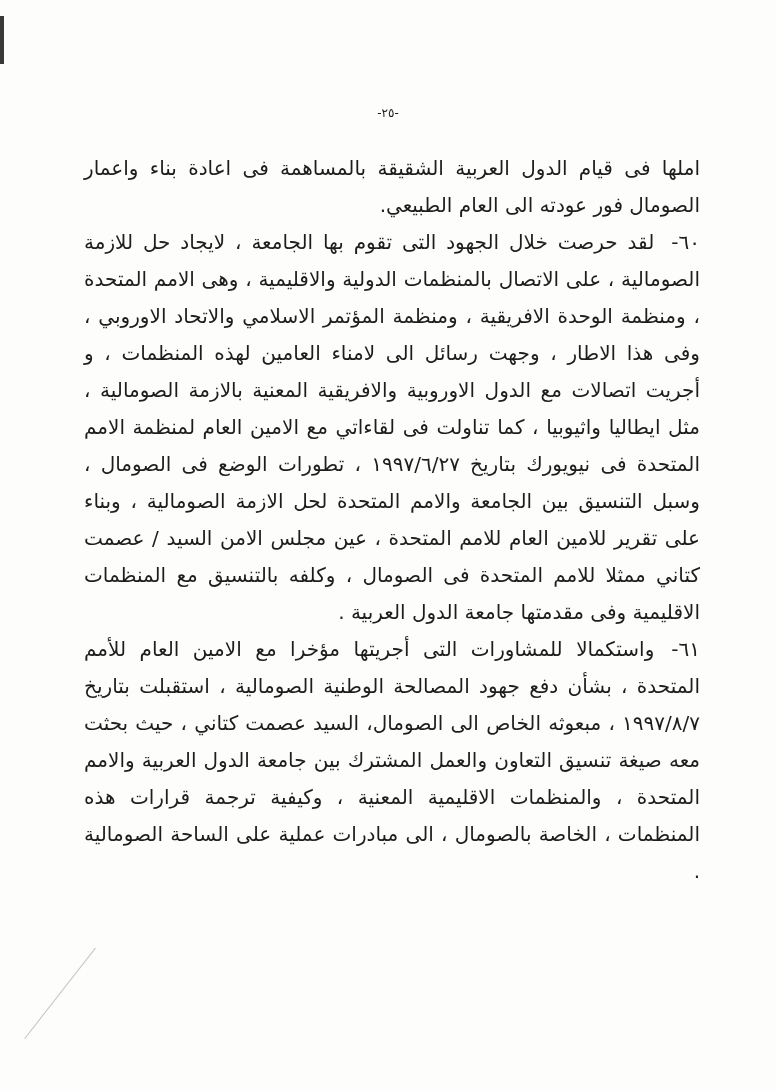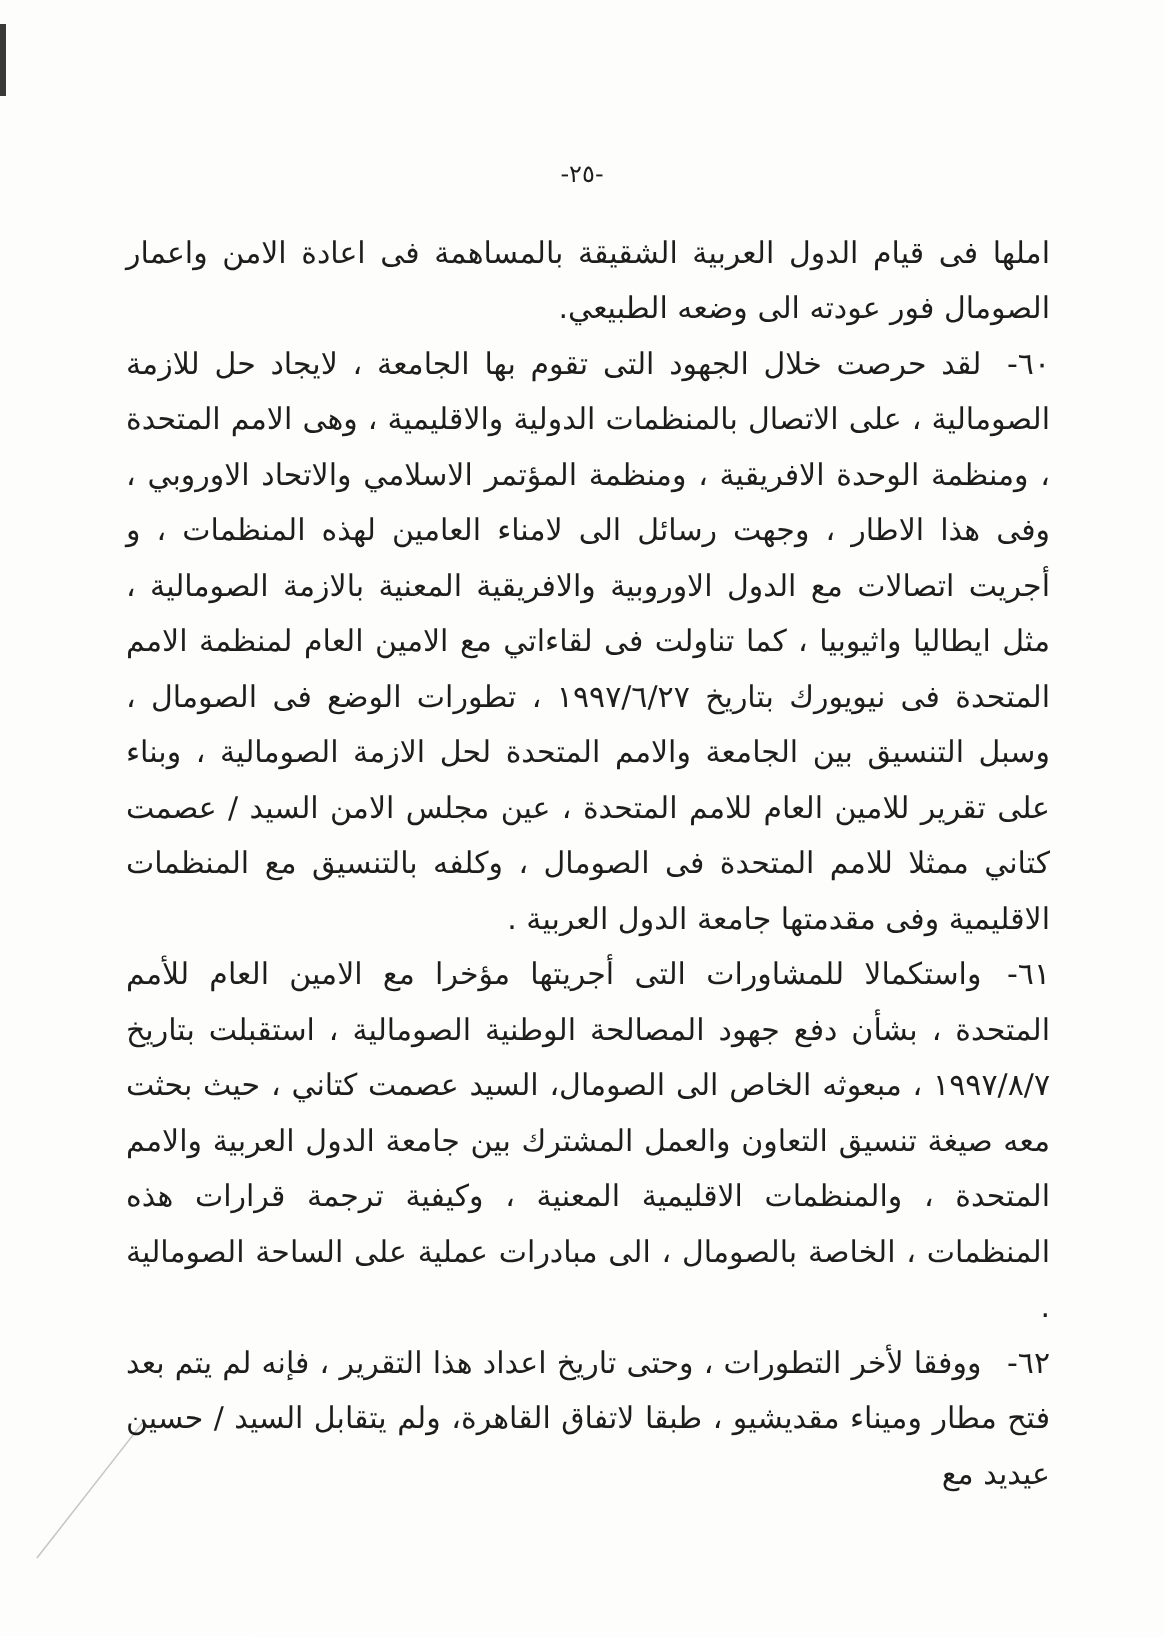--- a/index.html
+++ b/index.html
@@ -17,21 +17,21 @@
     color: #1d1d1d;
   }
   
   .page-number {
     position: absolute;
     top: 106px;
     left: 0;
     right: 0;
     text-align: center;
     direction: ltr;
-    font-size: 16px;
+    font-size: 12px;
     letter-spacing: 2px;
     color: #1d1d1d;
   }
   
   .doc-body {
     position: absolute;
     top: 150px;
     right: 76px;
     left: 84px;
     direction: rtl;
@@ -73,22 +73,21 @@
 
 <div class="page">
 
   <div class="artifact-edge"></div>
   <div class="artifact-scratch"></div>
 
   <div class="page-number">-٢٥-</div>
 
   <div class="doc-body">
 
-    <p class="para"><span class="marker"></span><span class="ptext">املها فى قيام الدول العربية الشقيقة بالمساهمة فى اعادة الامن واعمار الصومال فور عودته الى وضعه الطبيعي.</span></p>
+    <p class="para"><span class="marker"></span><span class="ptext">املها فى قيام الدول العربية الشقيقة بالمساهمة فى اعادة بناء واعمار الصومال فور عودته الى العام الطبيعي.</span></p>
 
     <p class="para"><span class="marker">٦٠-</span><span class="ptext">لقد حرصت خلال الجهود التى تقوم بها الجامعة ، لايجاد حل للازمة الصومالية ، على الاتصال بالمنظمات الدولية والاقليمية ، وهى الامم المتحدة ، ومنظمة الوحدة الافريقية ، ومنظمة المؤتمر الاسلامي والاتحاد الاوروبي ، وفى هذا الاطار ، وجهت رسائل الى لامناء العامين لهذه المنظمات ، و أجريت اتصالات مع الدول الاوروبية والافريقية المعنية بالازمة الصومالية ، مثل ايطاليا واثيوبيا ، كما تناولت فى لقاءاتي مع الامين العام لمنظمة الامم المتحدة فى نيويورك بتاريخ ١٩٩٧/٦/٢٧ ، تطورات الوضع فى الصومال ، وسبل التنسيق بين الجامعة والامم المتحدة لحل الازمة الصومالية ، وبناء على تقرير للامين العام للامم المتحدة ، عين مجلس الامن السيد / عصمت كتاني ممثلا للامم المتحدة فى الصومال ، وكلفه بالتنسيق مع المنظمات الاقليمية وفى مقدمتها جامعة الدول العربية .</span></p>
 
     <p class="para"><span class="marker">٦١-</span><span class="ptext">واستكمالا للمشاورات التى أجريتها مؤخرا مع الامين العام للأمم المتحدة ، بشأن دفع جهود المصالحة الوطنية الصومالية ، استقبلت بتاريخ ١٩٩٧/٨/٧ ، مبعوثه الخاص الى الصومال، السيد عصمت كتاني ، حيث بحثت معه صيغة تنسيق التعاون والعمل المشترك بين جامعة الدول العربية والامم المتحدة ، والمنظمات الاقليمية المعنية ، وكيفية ترجمة قرارات هذه المنظمات ، الخاصة بالصومال ، الى مبادرات عملية على الساحة الصومالية .</span></p>
 
-    <p class="para"><span class="marker">٦٢-</span><span class="ptext">ووفقا لأخر التطورات ، وحتى تاريخ اعداد هذا التقرير ، فإنه لم يتم بعد فتح مطار وميناء مقديشيو ، طبقا لاتفاق القاهرة، ولم يتقابل السيد / حسين عيديد مع</span></p>
 
   </div>
 </div>
 
 </body></html>

